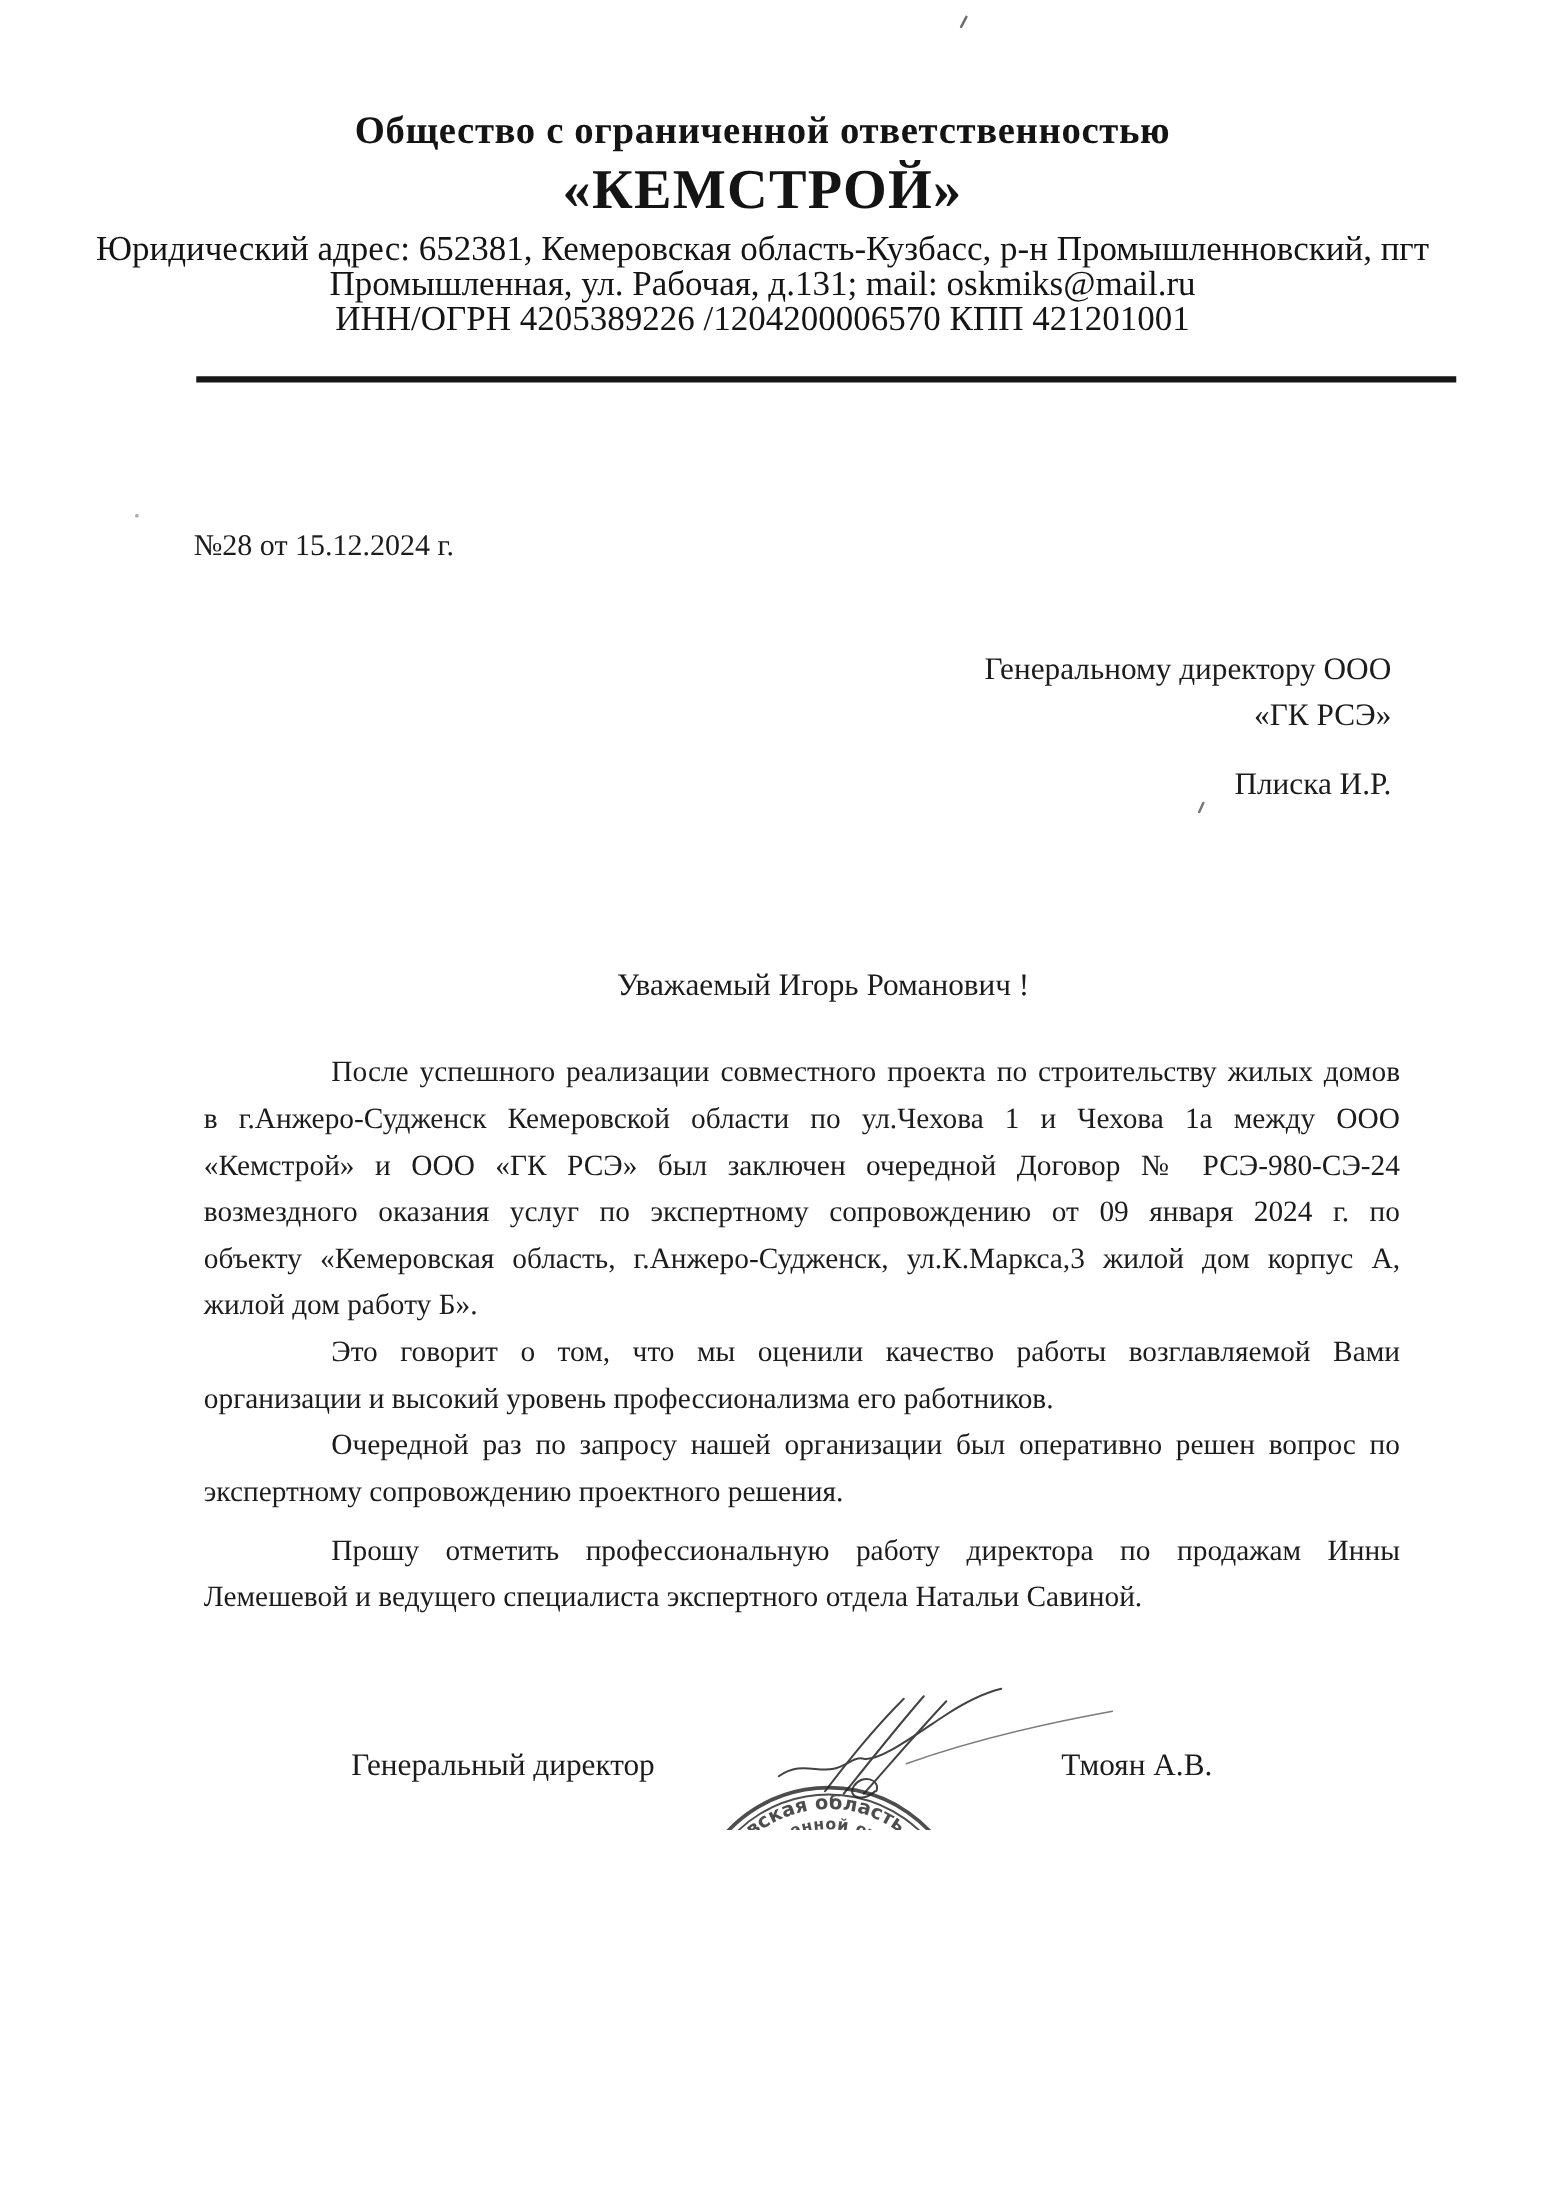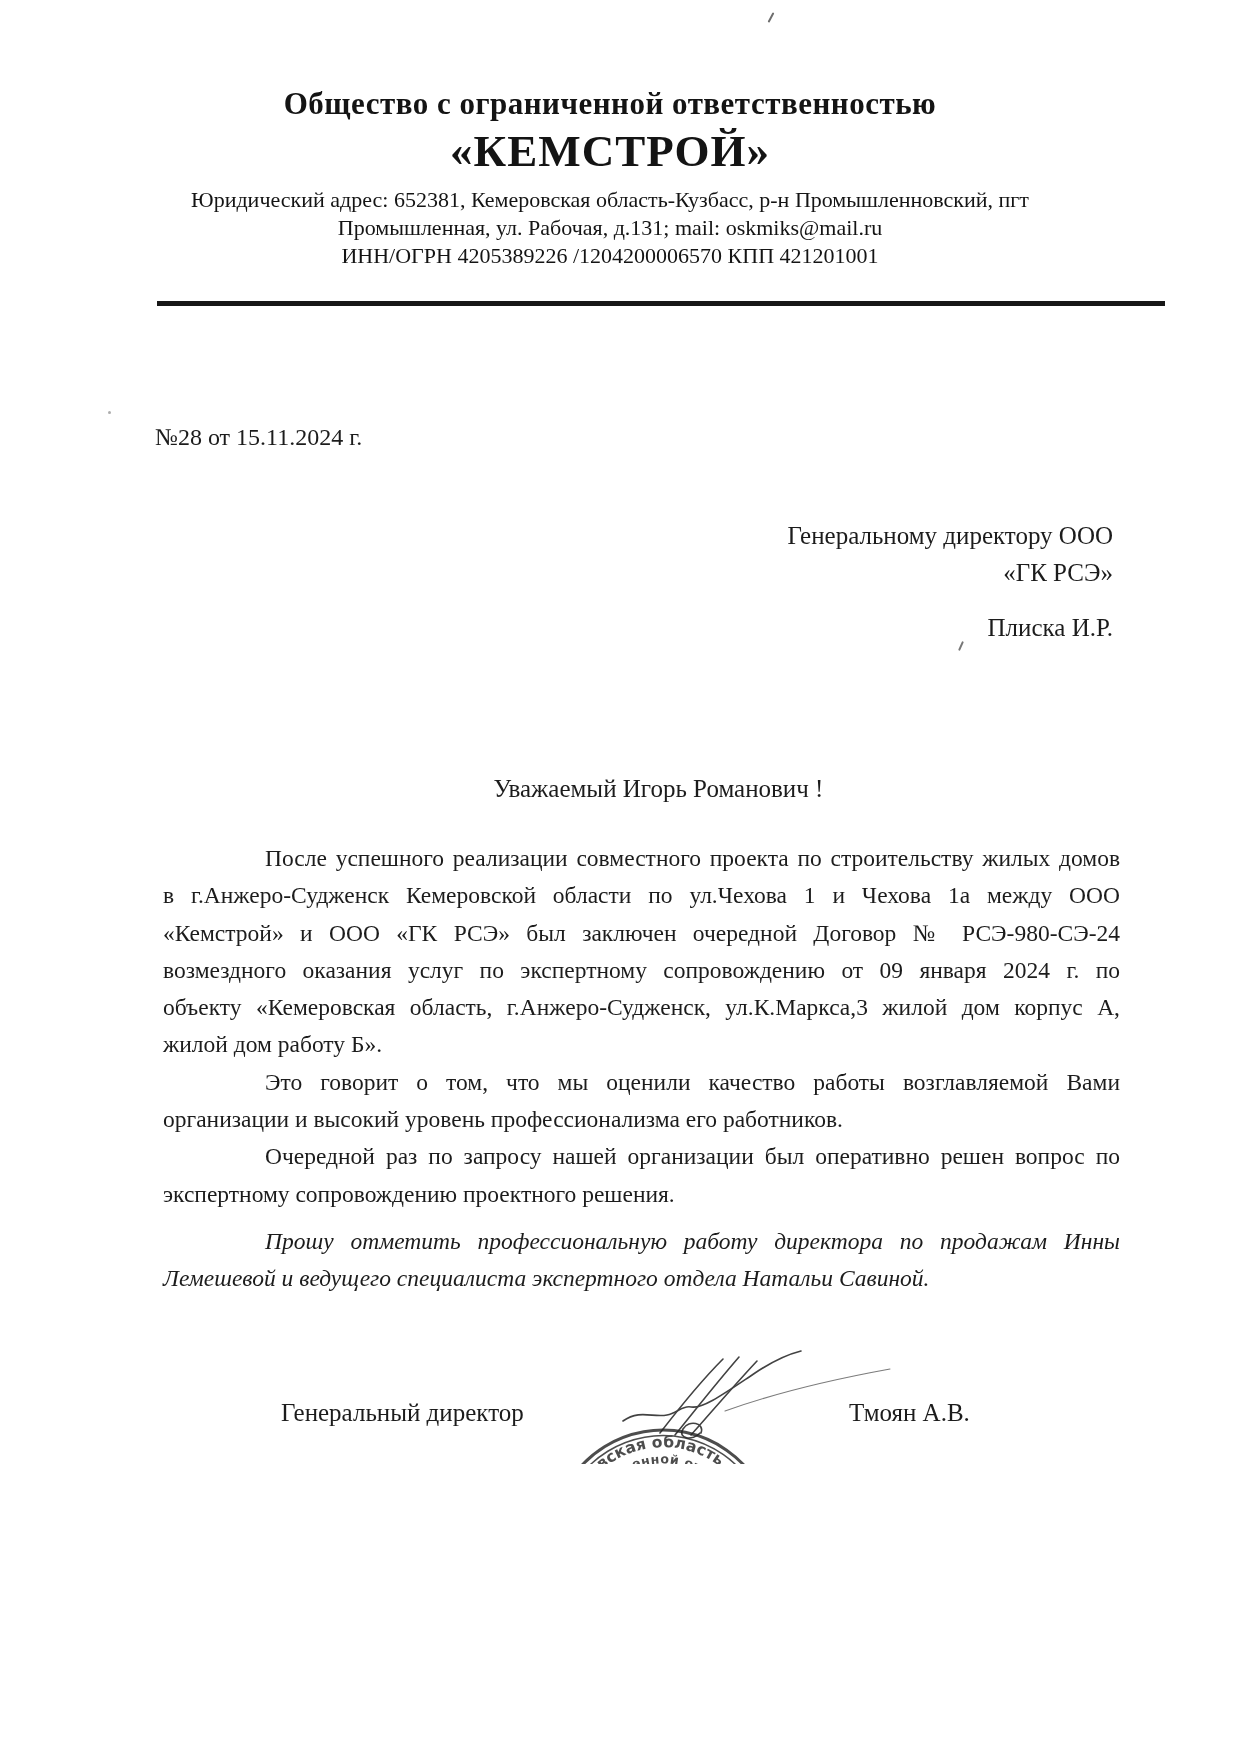--- a/index.html
+++ b/index.html
@@ -4,33 +4,33 @@
 <style>
   html,body { margin:0; padding:0; background:#ffffff; }
   .page {
     position:relative; width:1241px; height:1464px; background:#ffffff;
     font-family:"Liberation Serif", serif; color:#1c1c1c; overflow:hidden;
   }
   
   .letterhead { position:absolute; top:86px; left:20px; width:1180px; text-align:center; color:#141414; }
   .org-type { font-size:31px; font-weight:bold; letter-spacing:0.5px; }
   .org-name { font-size:45px; font-weight:bold; margin-top:3px; letter-spacing:1px; }
-  .lh-address { font-size:22px; line-height:28px; margin-top:9px; }
+  .lh-address { font-size:28px; line-height:28px; margin-top:9px; }
   .rule { position:absolute; top:301px; left:157px; width:1008px; height:5px; background:#171717; }
   
   .ref-line { position:absolute; top:424px; left:155px; font-size:24px; }
   .recipient { position:absolute; top:517px; left:713px; width:400px; text-align:right; font-size:25px; line-height:37px; }
   .recipient .r3 { margin-top:18px; }
   
   .salutation { position:absolute; top:775px; left:180px; width:957px; text-align:center; font-size:25px; }
   .body-text { position:absolute; top:840px; left:163px; width:957px; font-size:23.5px; line-height:37.3px; }
   .line { text-align:justify; text-align-last:justify; }
   .line.last { text-align-last:left; }
   .paragraph .line.first { text-indent:102px; }
-  .paragraph.gap-before { margin-top:10px;font-style:italic; }
+  .paragraph.gap-before { margin-top:10px; }
   
   .signoff-title { position:absolute; top:1399px; left:281px; font-size:25px; }
   .signoff-name  { position:absolute; top:1399px; left:849px; font-size:25px;text-align:center; }
   .signature-svg { position:absolute; left:605px; top:1345px; width:300px; height:105px; z-index:3; }
   .stamp-svg { position:absolute; left:542px; top:1420px; width:242px; height:242px; z-index:2; }
   
   .speck { position:absolute; background:#4a4a4a; border-radius:2px; }
   .speck.s1 { top:12px; left:770px; width:2px; height:11px; transform:rotate(28deg); opacity:.8; }
   .speck.s2 { top:641px; left:960px; width:2px; height:10px; transform:rotate(24deg); opacity:.75; }
   .speck.s3 { top:411px; left:108px; width:3px; height:3px; border-radius:50%; opacity:.45; }
@@ -44,21 +44,21 @@
     <div class="org-type">Общество с ограниченной ответственностью</div>
     <div class="org-name">«КЕМСТРОЙ»</div>
     <div class="lh-address">
       <div>Юридический адрес: 652381, Кемеровская область-Кузбасс, р-н Промышленновский, пгт</div>
       <div>Промышленная, ул. Рабочая, д.131; mail: oskmiks@mail.ru</div>
       <div>ИНН/ОГРН 4205389226 /1204200006570 КПП 421201001</div>
     </div>
   </div>
   <div class="rule"></div>
 
-  <div class="ref-line">№28 от  15.11.2024 г.</div>
+  <div class="ref-line">№28 от  15.12.2024 г.</div>
 
   <div class="recipient">
     <div>Генеральному директору ООО</div>
     <div>«ГК РСЭ»</div>
     <div class="r3">Плиска И.Р.</div>
   </div>
 
   <div class="salutation">Уважаемый Игорь Романович !</div>
 
   <div class="body-text">

